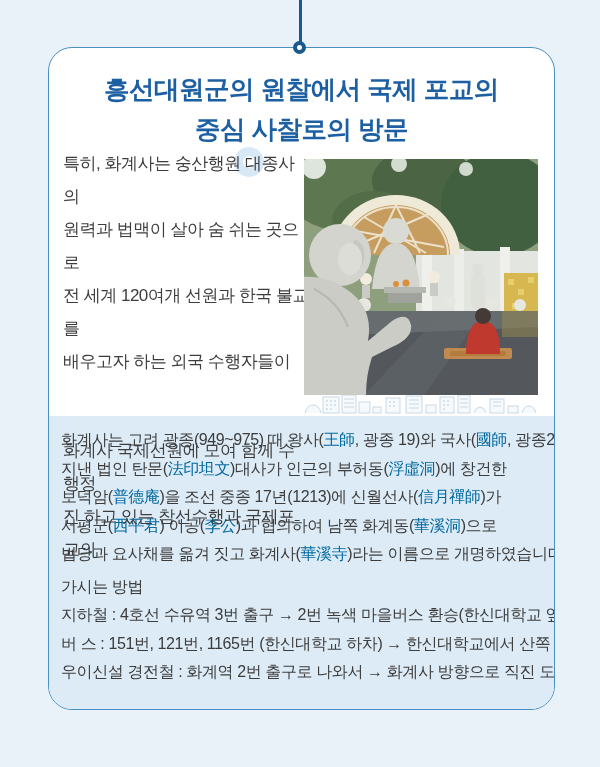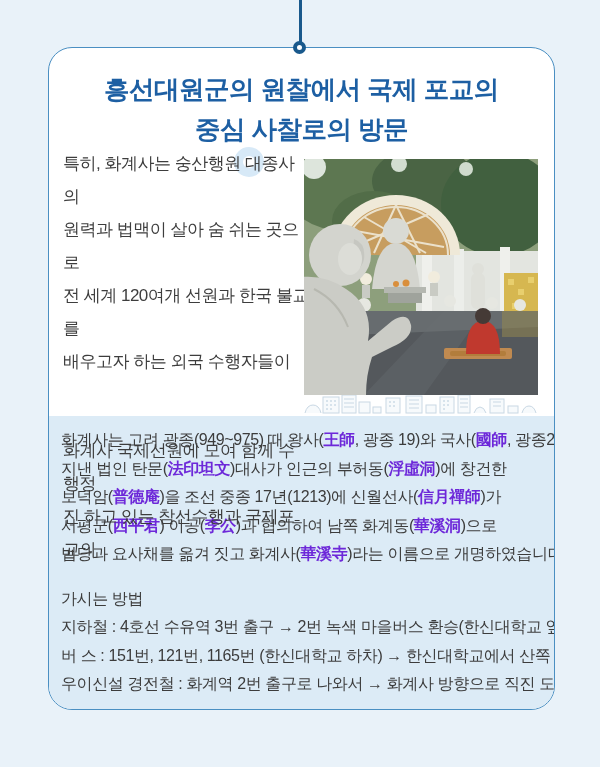--- a/index.html
+++ b/index.html
@@ -17,22 +17,22 @@
   .ring-watermark{position:absolute;left:185px;top:99px;width:30px;height:30px;box-sizing:border-box;
     border:9px solid #d7e9f7;border-radius:50%;background:#fff;z-index:0;}
   .intro{position:absolute;left:14px;top:99px;width:246px;font-size:17px;line-height:33px;color:#3d3d3d;z-index:1;letter-spacing:-0.5px;}
   .intro .para2{margin-top:56px;}
   .photo{position:absolute;left:255px;top:111px;width:234px;height:236px;z-index:1;}
   .photo svg{display:block;}
   .skyline{position:absolute;left:253px;top:344px;width:244px;height:22px;z-index:0;}
   .band{position:absolute;left:0;top:368px;width:100%;height:295px;box-sizing:border-box;
     background:#dcebf6;padding:10px 6px 0 12px;font-size:16px;line-height:28.5px;color:#3c3c3c;letter-spacing:-0.4px;}
   .band .line{white-space:nowrap;}
-  .band .bold{font-weight:bold;color:#6d28d9;}
-  .directions-heading{margin-top:16px;}
+  .band .bold{font-weight:normal;color:#0369a1;}
+  .directions-heading{margin-top:4px;}
 </style>
 </head>
 <body>
 
 <div class="connector-line"></div>
 <div class="connector-dot"></div>
 
 <div class="card">
 
   <div class="title">

